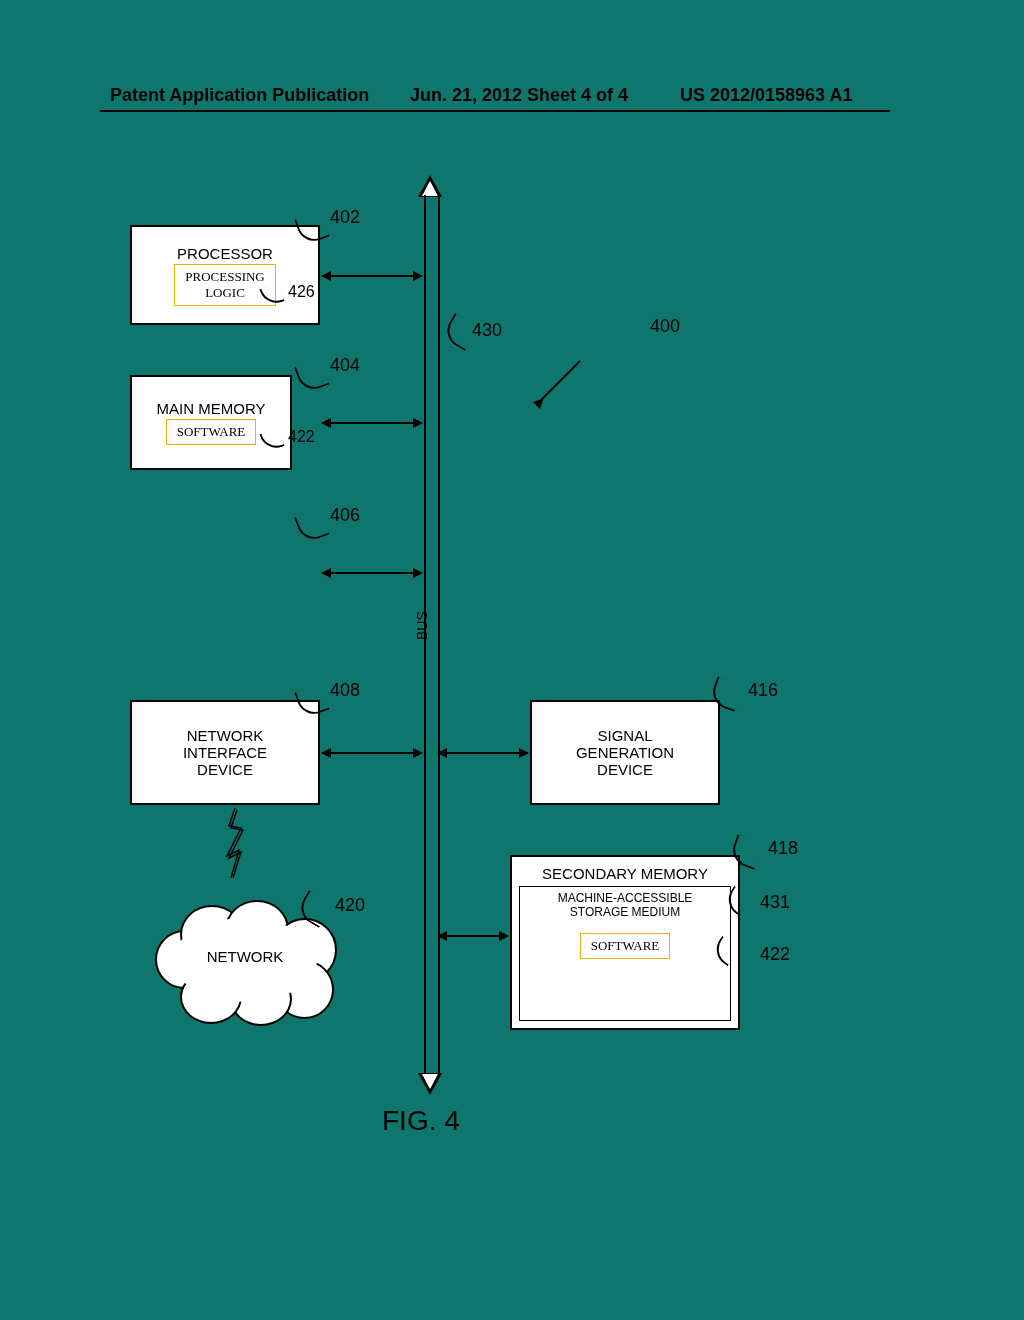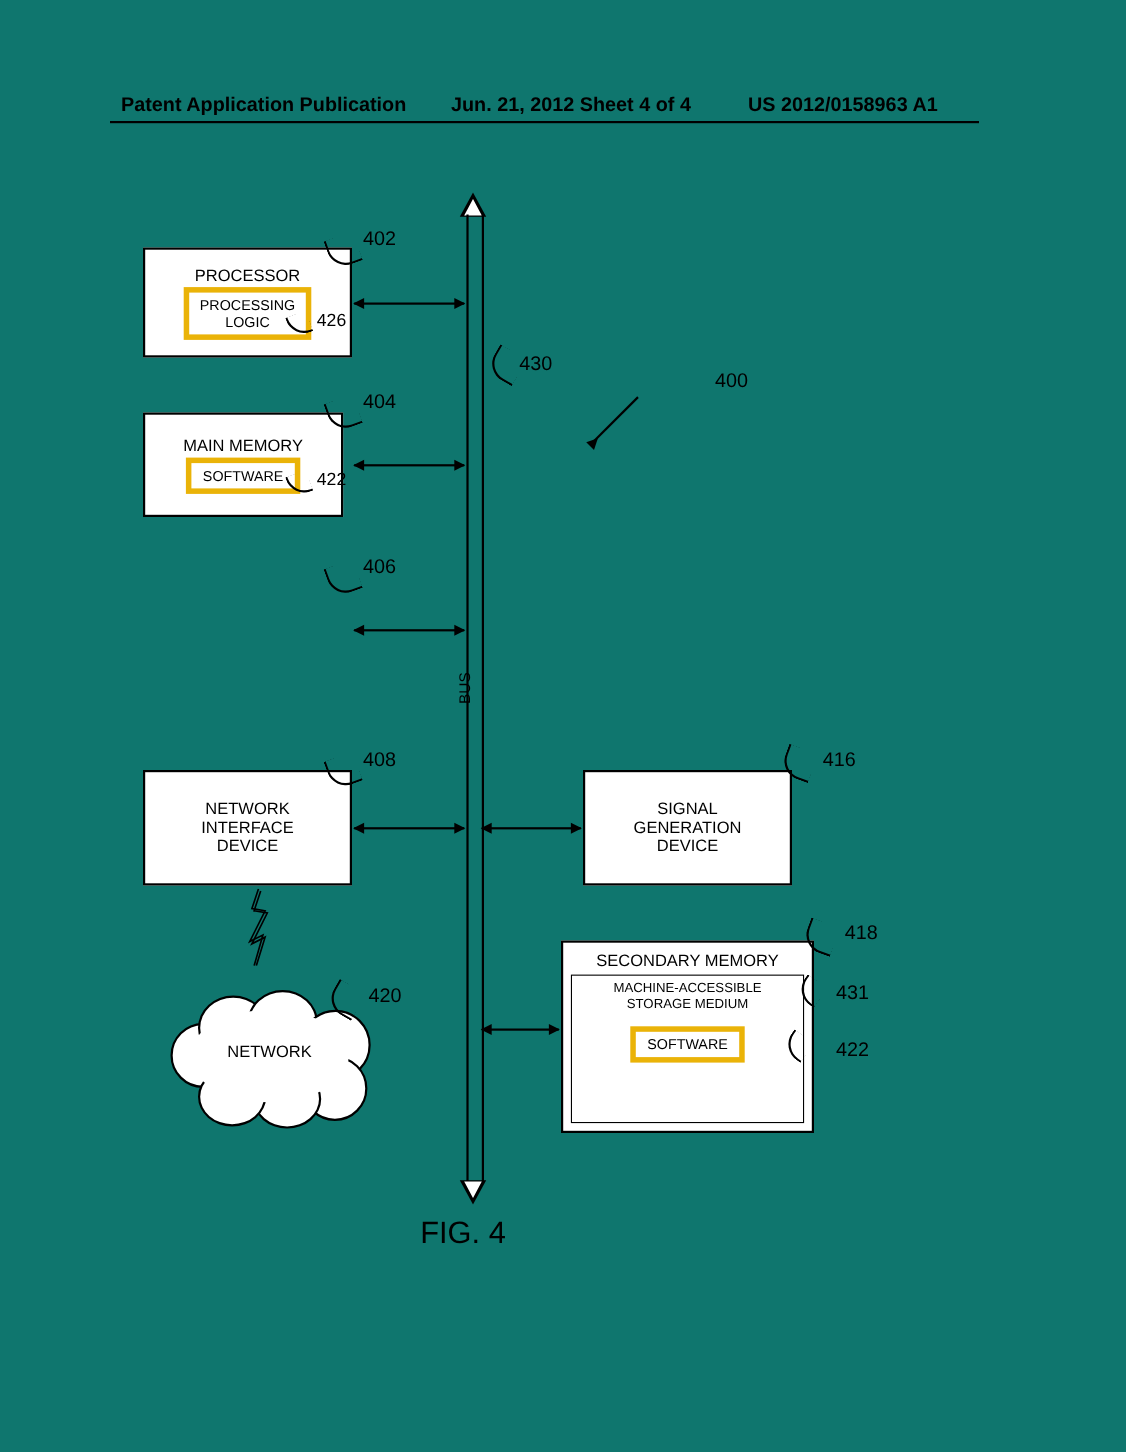--- a/index.html
+++ b/index.html
@@ -43,24 +43,25 @@
     font-size: 15px;
     display: flex;
     flex-direction: column;
     align-items: center;
     justify-content: center;
     box-sizing: border-box;
     padding: 6px;
   }
   .inner-3d {
     position: relative;
-    border: 5px solid #eab308;
+    border: 1px solid #eab308;
     padding: 4px 10px;
     font-size: 13px;
     margin-top: 2px;
+    font-family: Liberation Serif, serif;
   }
   .inner-3d::before {
     content: "";
     position: absolute;
     left: -6px;
     top: 3px;
     width: 100%;
     height: 100%;
     border: 1px solid #888;
     z-index: -1;
@@ -203,36 +204,36 @@
 
   <div class="bus-arrow-up"></div>
   <div class="bus-line"></div>
   <div class="bus-arrow-down"></div>
   <div class="bus-text">BUS</div>
   <div class="ref-arc" style="top:318px; left:446px; transform:rotate(30deg);"></div>
   <div class="ref-label" style="top:320px; left:472px;">430</div>
 
   <div class="ptr-line" style="top:360px; left:580px; width:60px; transform:rotate(135deg);"></div>
   <div class="ptr-arrow" style="top:397px; left:535px; transform:rotate(135deg);"></div>
-  <div class="ref-label" style="top:336px; left:650px;">400</div>
+  <div class="ref-label" style="top:316px; left:650px;">400</div>
 
   <div class="box" style="top:225px; left:130px; width:190px; height:100px;">
     <div>PROCESSOR</div>
     <div class="inner-3d">
       <span style="white-space:pre-line;">PROCESSING
 LOGIC</span>
     </div>
   </div>
   <div class="ref-arc" style="top:214px; left:298px;"></div>
   <div class="ref-label" style="top:207px; left:330px;">402</div>
   <div class="ref-arc" style="top:285px; left:262px; width:18px; height:18px;"></div>
   <div class="ref-label" style="top:283px; left:288px; font-size:16px;">426</div>
   <div class="conn" style="top:275px; left:322px; width:100px;"></div>
 
-  <div class="box" style="top:375px; left:130px; width:182px; height:95px;">
+  <div class="box" style="top:375px; left:130px; width:162px; height:95px;">
     <div>MAIN MEMORY</div>
     <div class="inner-3d">
       <span>SOFTWARE</span>
     </div>
   </div>
   <div class="ref-arc" style="top:362px; left:298px;"></div>
   <div class="ref-label" style="top:355px; left:330px;">404</div>
   <div class="ref-arc" style="top:430px; left:262px; width:18px; height:18px;"></div>
   <div class="ref-label" style="top:428px; left:288px; font-size:16px;">422</div>
   <div class="conn" style="top:422px; left:322px; width:100px;"></div>

